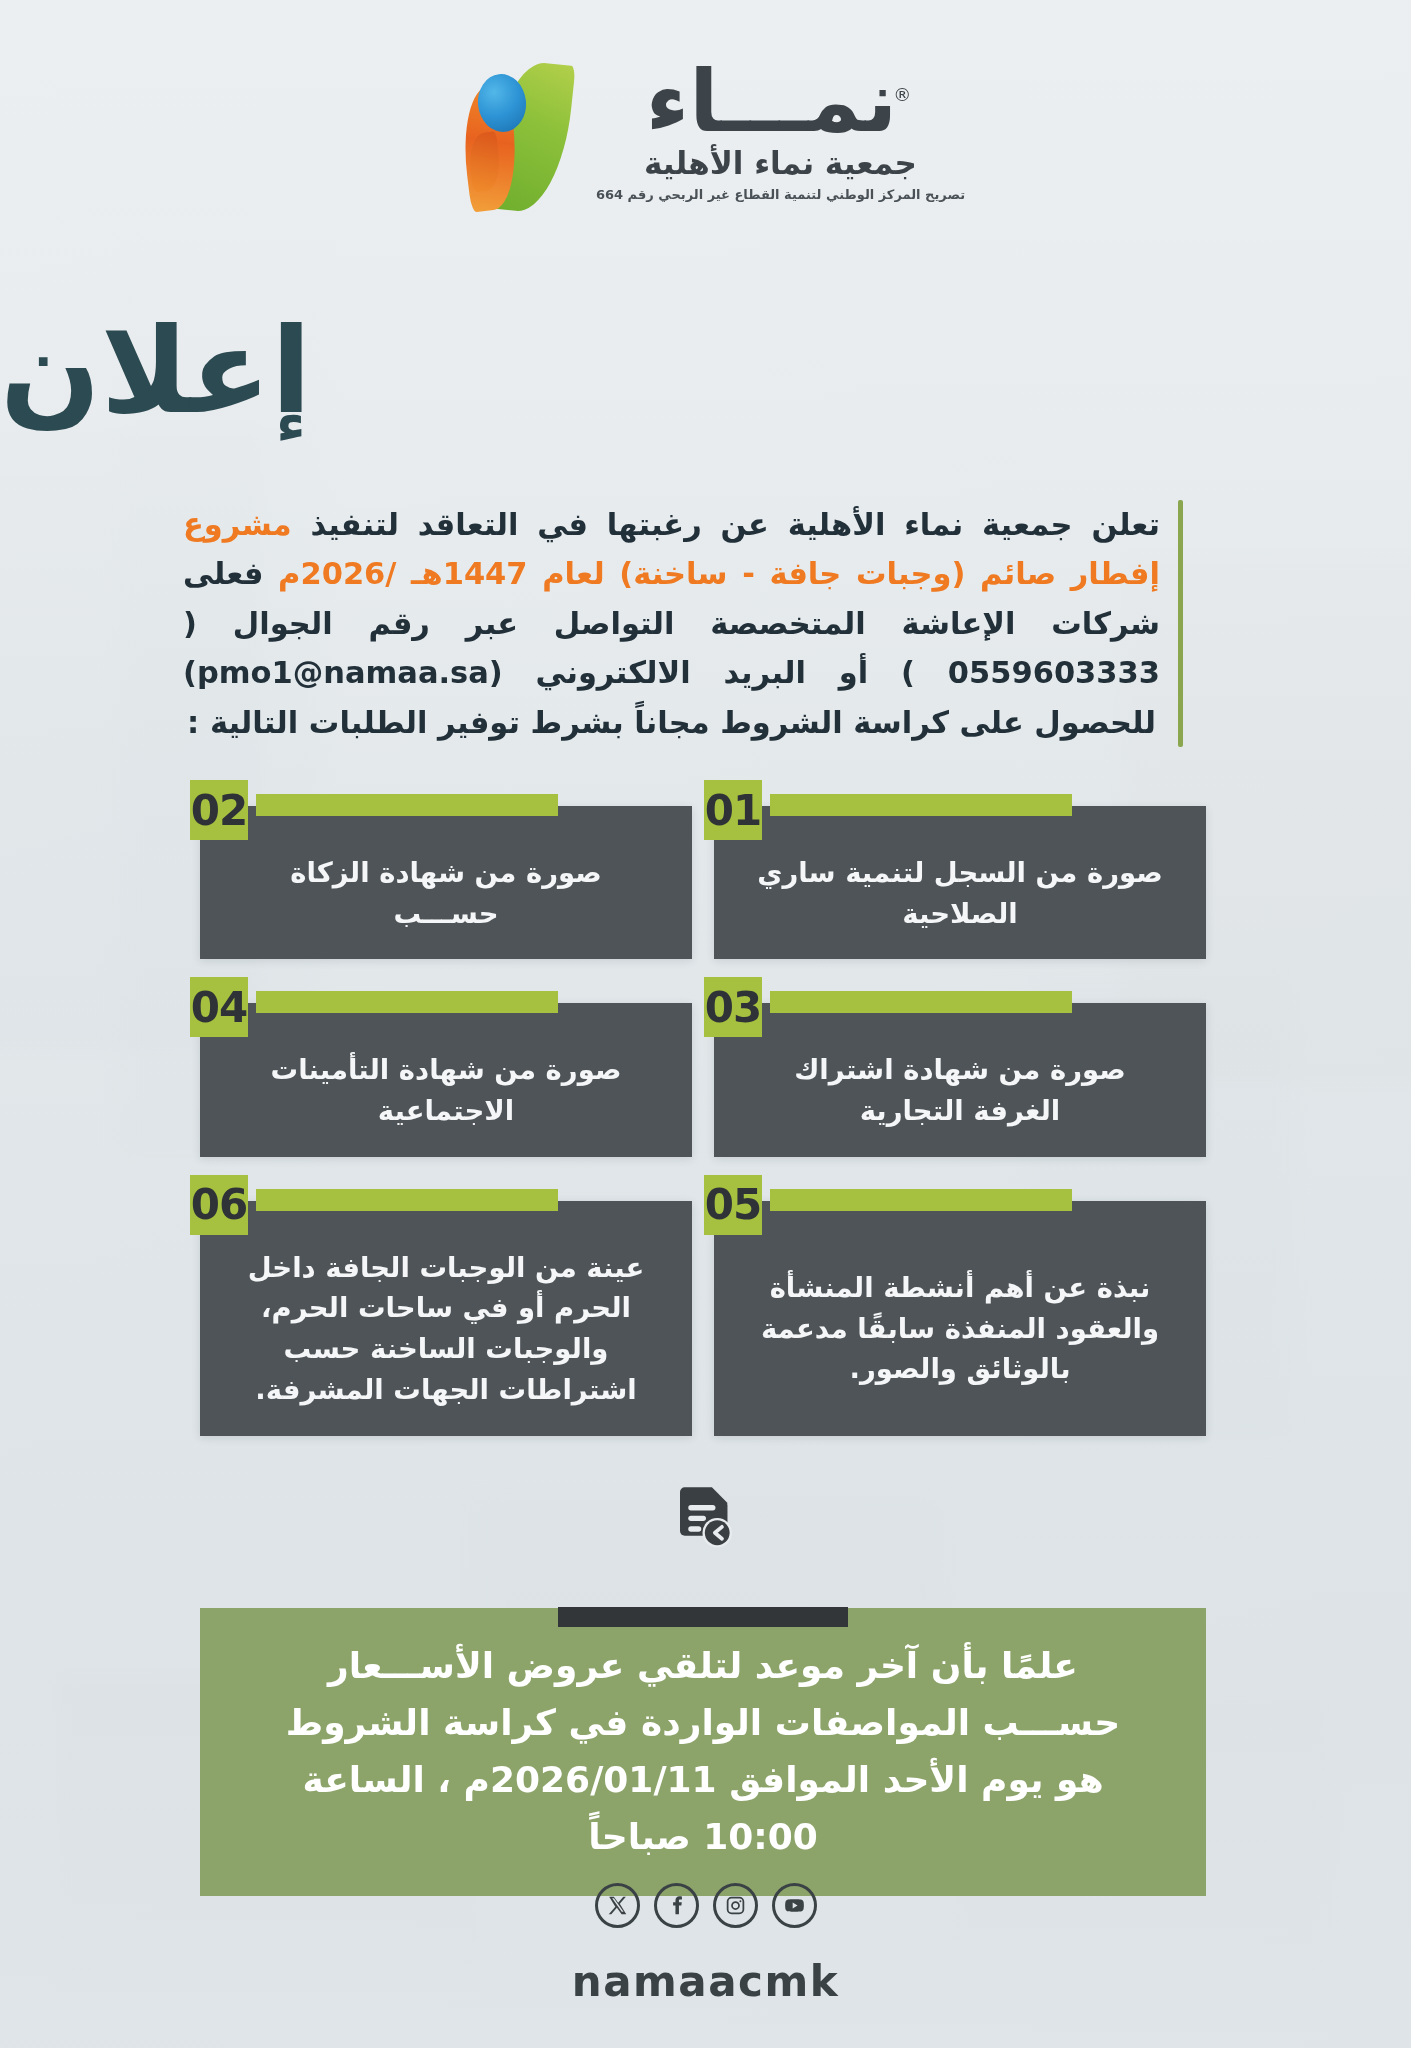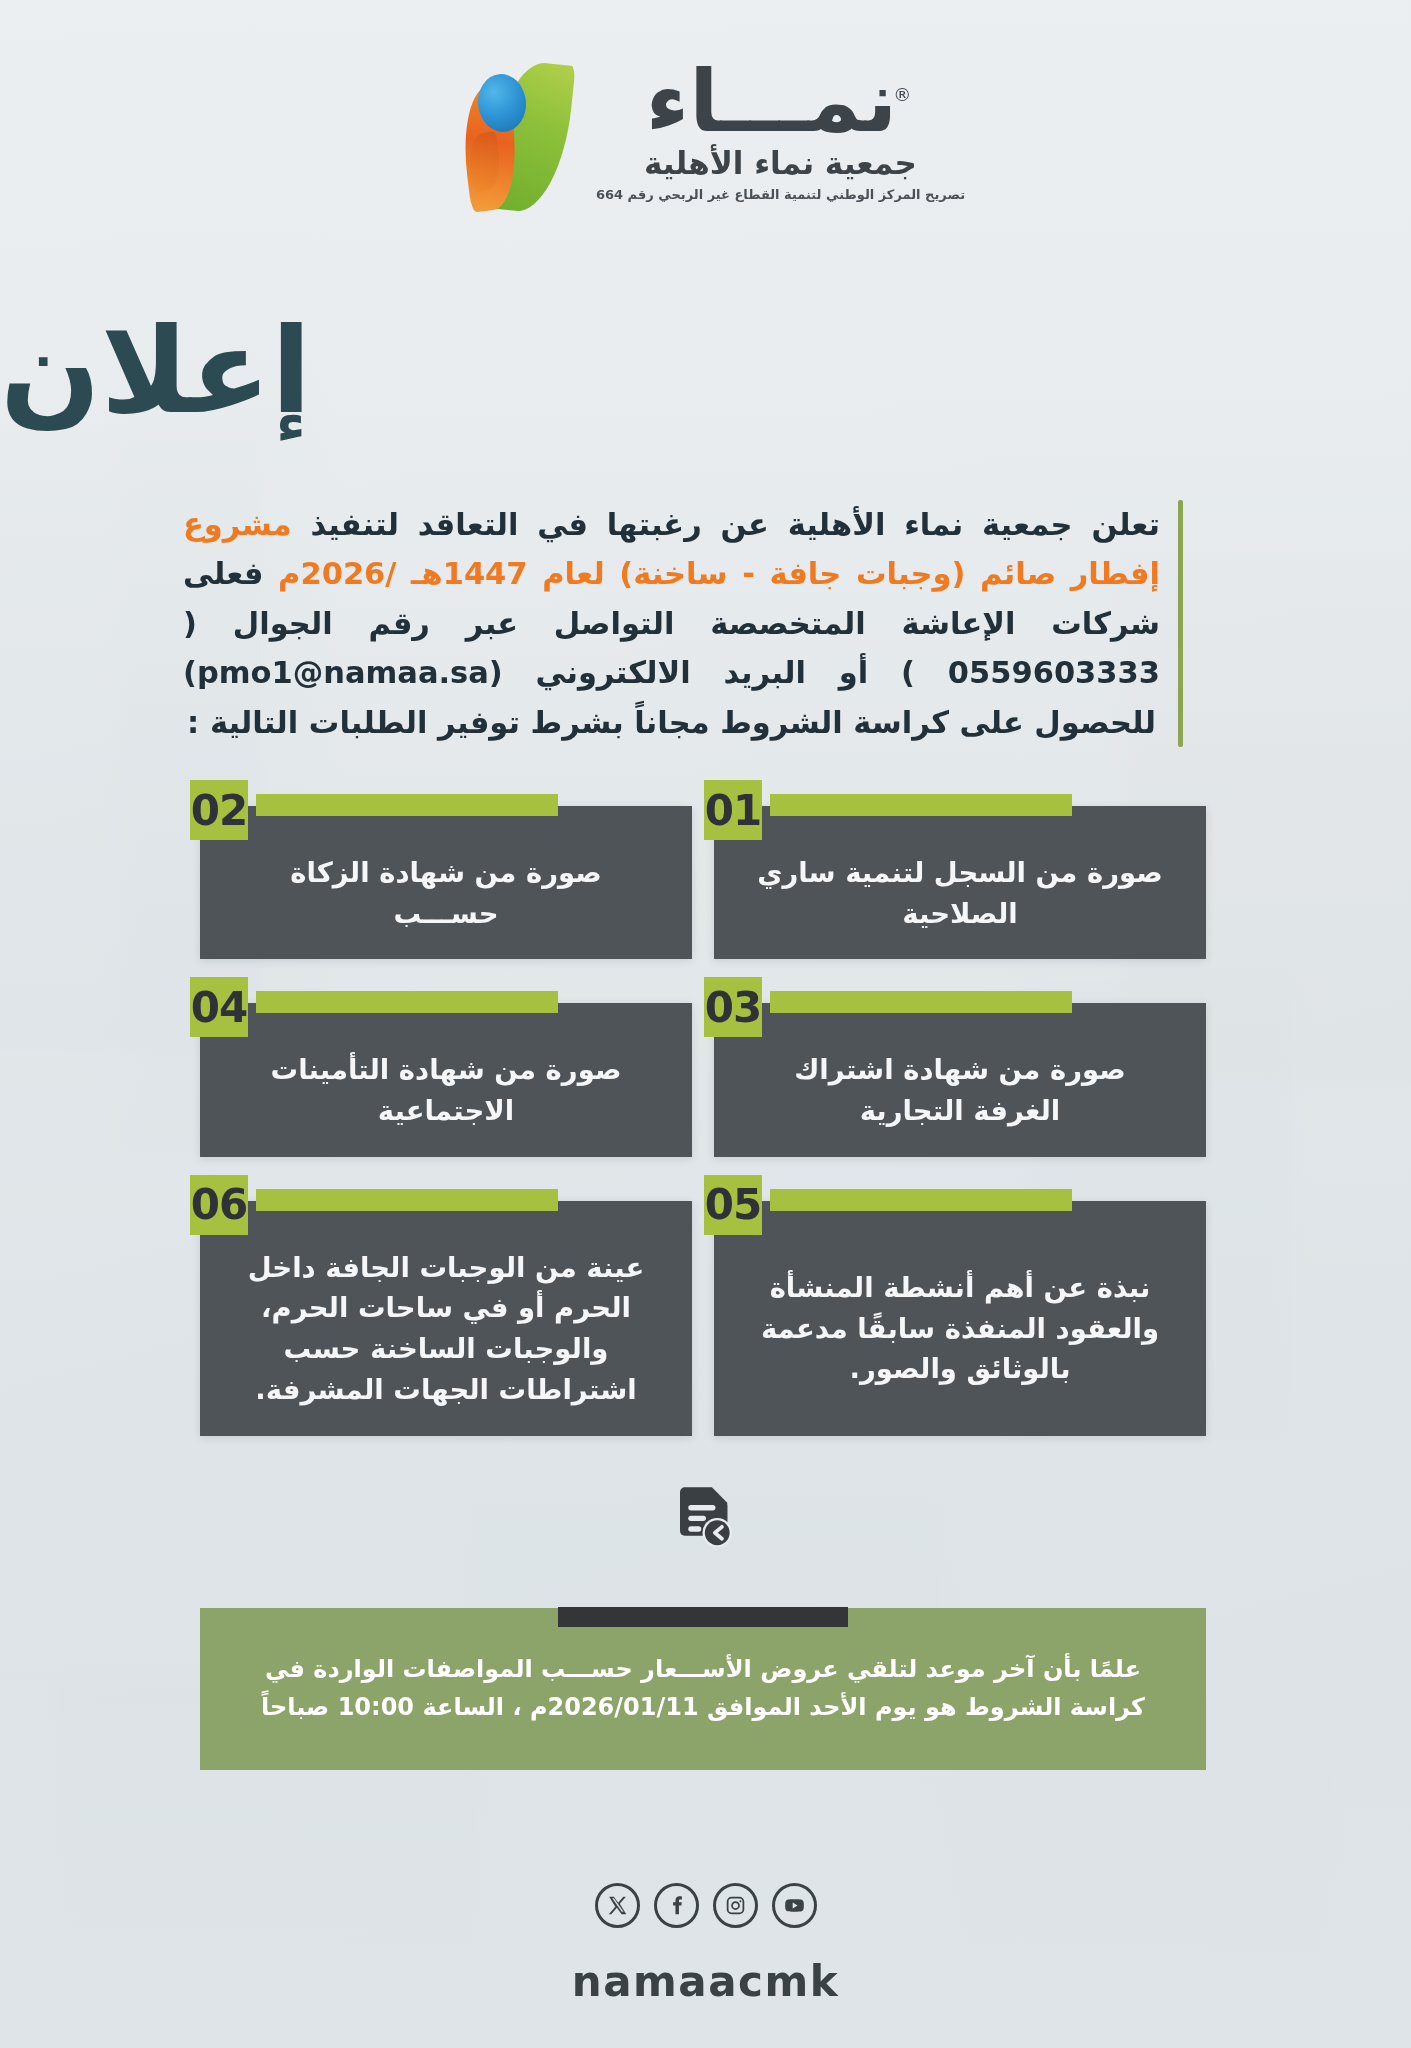--- a/index.html
+++ b/index.html
@@ -176,21 +176,21 @@
     width:1006px; min-height:162px;
     background:#8ca369;
     display:flex; align-items:center; justify-content:center;
     padding:30px 58px;
   }
   .notice-tab{
     position:absolute; top:-1px; left:50%; transform:translateX(-50%);
     width:290px; height:20px; background:#333639;
   }
   .notice-text{
-    color:#ffffff; font-size:24px; font-weight:700;
+    color:#ffffff; font-size:36px; font-weight:700;
     line-height:1.58; text-align:center; direction:rtl;
   }
 
   
   .footer{
     position:absolute; bottom:42px; left:0; right:0;
     display:flex; flex-direction:column; align-items:center; gap:29px;
   }
   .social-row{ display:flex; gap:14px; direction:ltr; }
   .social{

